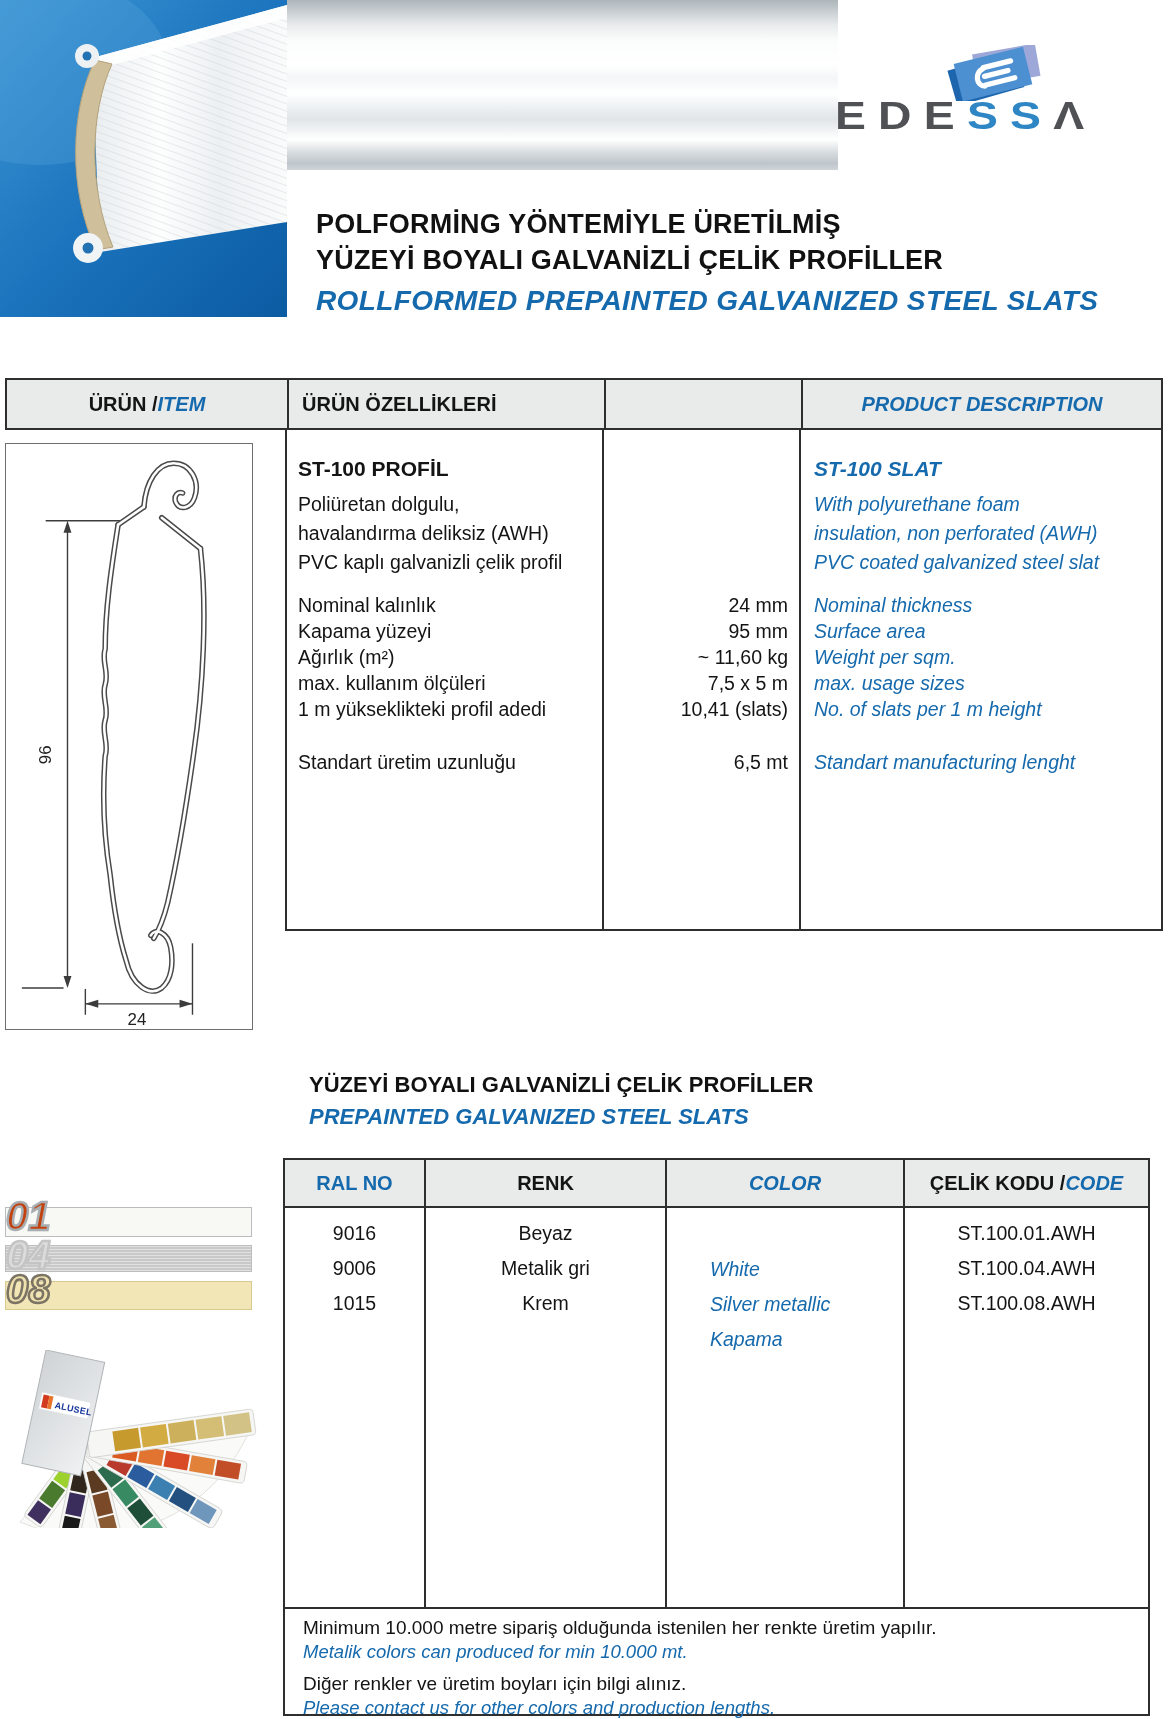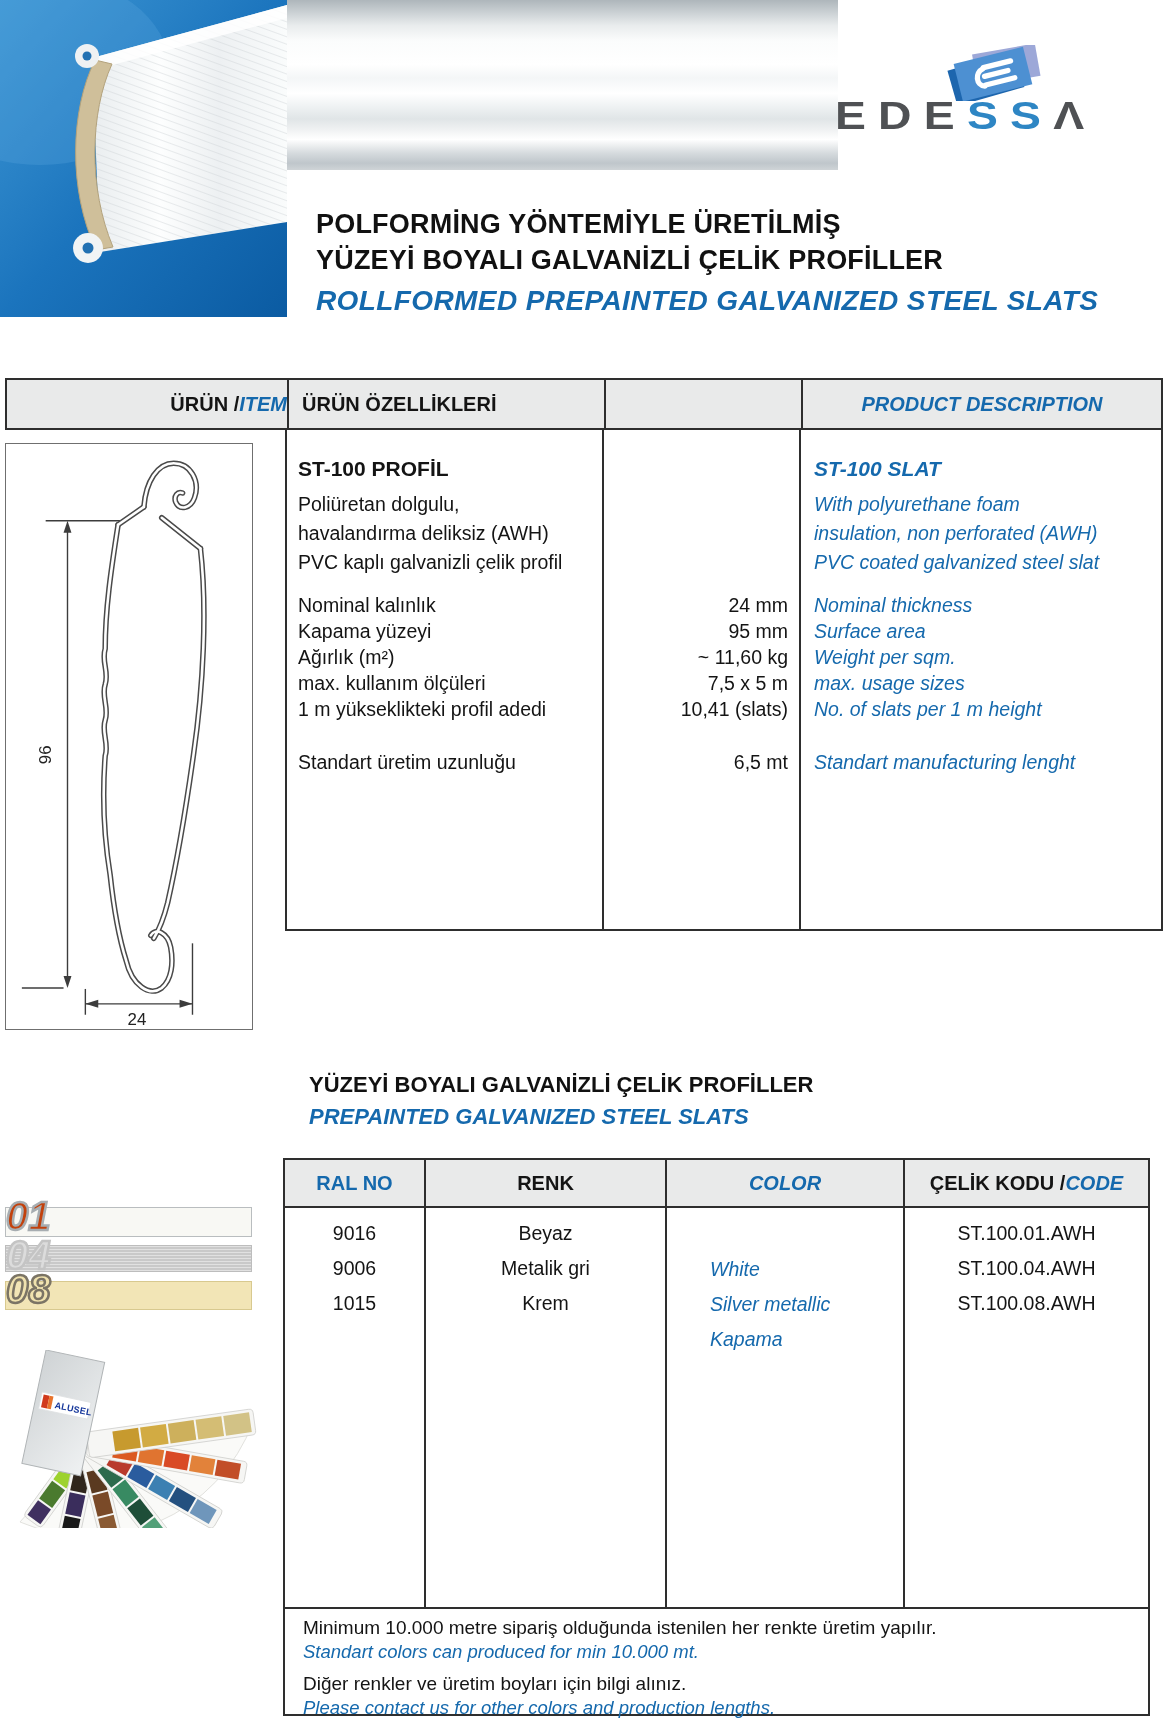--- a/index.html
+++ b/index.html
@@ -29,21 +29,21 @@
 
   
   .c-blue{color:#1569ad;} .it{font-style:italic;}
   .vline{position:absolute;top:0;bottom:0;width:2px;background:#2e2e2e;}
 
   
   .spec-header{left:5px;top:378px;width:1158px;height:52px;background:#e9eaea;
     border:2px solid #2e2e2e;box-sizing:border-box;}
   .hcell{position:absolute;top:0;bottom:0;display:flex;align-items:center;
     font-size:20px;font-weight:bold;}
-  .hc1{left:0;width:280px;justify-content:flex-end;}
+  .hc1{left:0;width:280px;justify-content:center;}
   .hc2{left:282px;width:315px;padding-left:13px;box-sizing:border-box;}
   .hc3{left:599px;width:195px;justify-content:center;}
   .hc4{left:796px;width:358px;justify-content:center;}
 
   .spec-body{left:285px;top:430px;width:878px;height:501px;
     border:2px solid #2e2e2e;border-top:none;box-sizing:border-box;}
 
   .figure-box{left:5px;top:443px;width:248px;height:587px;
     border:1.5px solid #6f6f6f;box-sizing:border-box;background:#fff;}
   .figure-box svg{display:block;width:100%;height:100%;}
@@ -287,21 +287,21 @@
     <div class="ct-row" style="top:84px">
       <div class="ct-cell cell-ral">1015</div>
       <div class="ct-cell cell-renk">Krem</div>
       <div class="ct-cell cell-color">Kapama</div>
       <div class="ct-cell cell-code">ST.100.08.AWH</div>
     </div>
   </div>
 
   <div class="abs ct-footer">
     <div class="note-tr">Minimum 10.000 metre sipariş olduğunda istenilen her renkte üretim yapılır.</div>
-    <div class="note-en">Standart colors can produced for min 10.000 mt.</div>
+    <div class="note-en">Metalik colors can produced for min 10.000 mt.</div>
     <div class="note-gap"></div>
     <div class="note-tr">Diğer renkler ve üretim boyları için bilgi alınız.</div>
     <div class="note-en">Please contact us for other colors and production lengths.</div>
   </div>
 
   <div class="abs strip strip-01" style="background-color: rgb(248, 248, 244);"></div>
   <div class="abs strip strip-04" style="background-color: rgb(201, 201, 201);"></div>
   <div class="abs strip strip-08" style="background-color: rgb(242, 229, 182);"></div>
   <div class="abs sw-label l01">01</div>
   <div class="abs sw-label l04">04</div>

